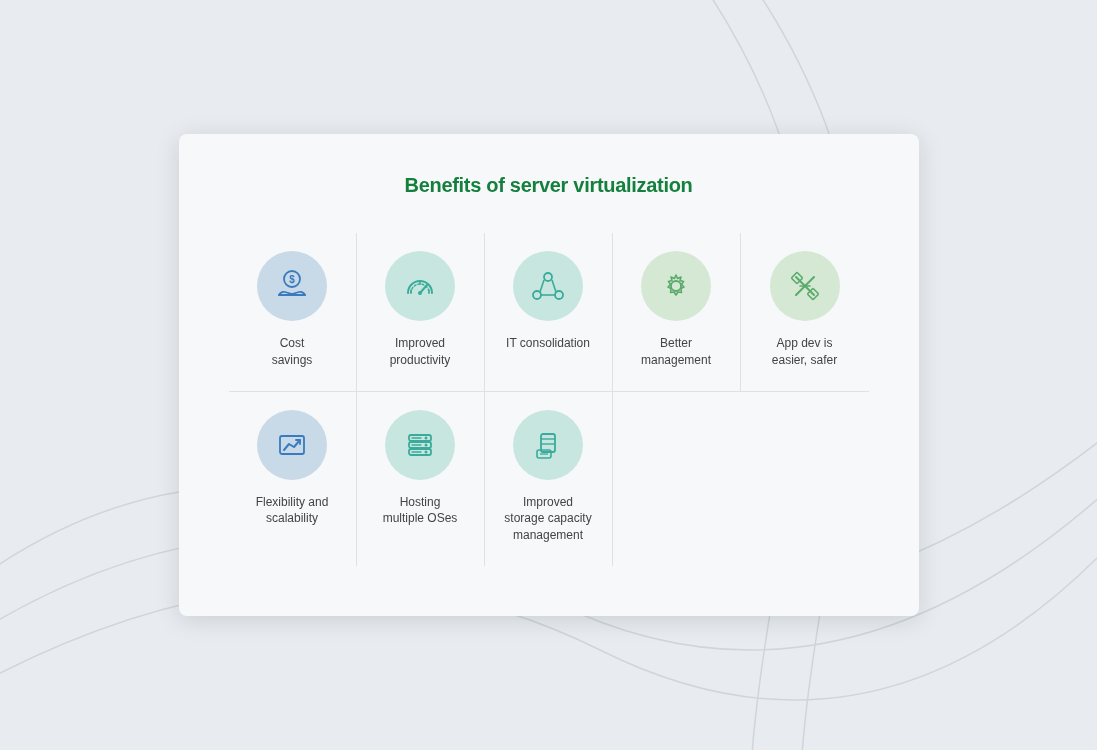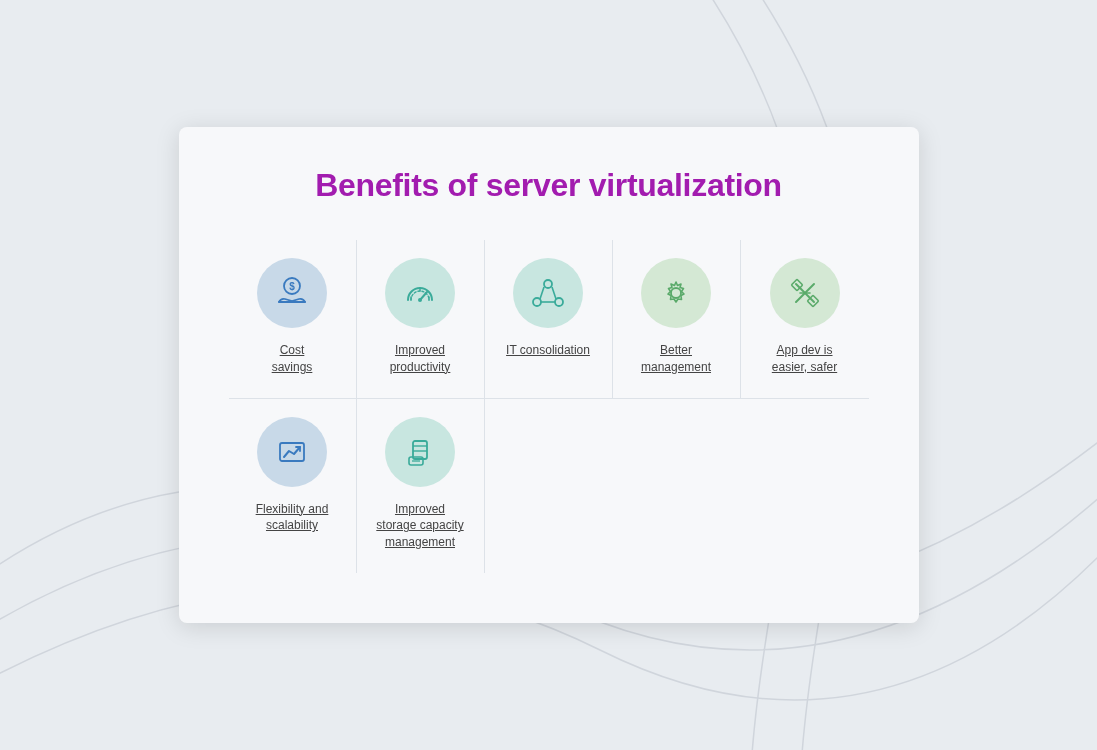--- a/index.html
+++ b/index.html
@@ -30,23 +30,23 @@
       width: 740px;
       min-height: 460px;
       padding: 40px 50px 50px;
       box-shadow: 0 4px 24px rgba(0,0,0,0.13);
       position: relative;
       z-index: 1;
     }
 
     .slide-title {
       text-align: center;
-      font-size: 32px;
+      font-size: 20px;
       font-weight: 800;
-      color: #a21caf;
+      color: #15803d;
       margin-bottom: 36px;
       letter-spacing: -0.3px;
     }
 
     .benefits-grid {
       display: grid;
       grid-template-columns: repeat(5, 1fr);
       grid-template-rows: repeat(2, auto);
       gap: 0;
     }
@@ -91,21 +91,20 @@
     .icon-circle svg {
       width: 38px;
       height: 38px;
     }
 
     .benefit-label {
       font-size: 12px;
       color: #444;
       line-height: 1.4;
       font-weight: 400;
-      text-decoration: underline;
     }
   </style>
 </head>
 <body>
 
 <svg class="bg-lines" viewBox="0 0 1097 750" xmlns="http://www.w3.org/2000/svg">
   <path d="M-50 600 Q200 400 500 550 T1150 400" fill="none" stroke="#d0d5dc" stroke-width="1.5"></path>
   <path d="M-50 650 Q250 450 550 600 T1150 450" fill="none" stroke="#d0d5dc" stroke-width="1.5"></path>
   <path d="M-50 700 Q300 500 600 650 T1150 500" fill="none" stroke="#d0d5dc" stroke-width="1.5"></path>
   <path d="M700 -20 Q850 200 800 450 T750 800" fill="none" stroke="#d0d5dc" stroke-width="1.5"></path>
@@ -186,20 +185,36 @@
       <div class="icon-circle icon-blue">
         <svg viewBox="0 0 38 38" fill="none" xmlns="http://www.w3.org/2000/svg">
           <rect x="7" y="10" width="24" height="18" rx="2" stroke="#3a7abf" stroke-width="1.8" fill="none"></rect>
           <path d="M11 24 L16 18 L21 21 L27 14" stroke="#3a7abf" stroke-width="2" stroke-linecap="round" stroke-linejoin="round" fill="none"></path>
           <polyline points="23,14 27,14 27,18" stroke="#3a7abf" stroke-width="1.8" stroke-linecap="round" stroke-linejoin="round" fill="none"></polyline>
         </svg>
       </div>
       <span class="benefit-label">Flexibility and<br>scalability</span>
     </div>
 
+    <div class="benefit-item">
+      <div class="icon-circle icon-teal">
+        <svg viewBox="0 0 38 38" fill="none" xmlns="http://www.w3.org/2000/svg">
+          <rect x="8" y="9" width="22" height="6" rx="2" stroke="#3aab9a" stroke-width="1.8" fill="none"></rect>
+          <rect x="8" y="16" width="22" height="6" rx="2" stroke="#3aab9a" stroke-width="1.8" fill="none"></rect>
+          <rect x="8" y="23" width="22" height="6" rx="2" stroke="#3aab9a" stroke-width="1.8" fill="none"></rect>
+          <circle cx="25" cy="12" r="1.5" fill="#3aab9a"></circle>
+          <circle cx="25" cy="19" r="1.5" fill="#3aab9a"></circle>
+          <circle cx="25" cy="26" r="1.5" fill="#3aab9a"></circle>
+          <line x1="11" y1="12" x2="20" y2="12" stroke="#3aab9a" stroke-width="1.4" stroke-linecap="round"></line>
+          <line x1="11" y1="19" x2="20" y2="19" stroke="#3aab9a" stroke-width="1.4" stroke-linecap="round"></line>
+          <line x1="11" y1="26" x2="20" y2="26" stroke="#3aab9a" stroke-width="1.4" stroke-linecap="round"></line>
+        </svg>
+      </div>
+      <span class="benefit-label">Hosting<br>multiple OSes</span>
+    </div>
 
     <div class="benefit-item">
       <div class="icon-circle icon-teal">
         <svg viewBox="0 0 38 38" fill="none" xmlns="http://www.w3.org/2000/svg">
           <rect x="12" y="8" width="14" height="18" rx="2" stroke="#3aab9a" stroke-width="1.8" fill="none"></rect>
           <line x1="12" y1="13" x2="26" y2="13" stroke="#3aab9a" stroke-width="1.4"></line>
           <line x1="12" y1="18" x2="26" y2="18" stroke="#3aab9a" stroke-width="1.4"></line>
           <rect x="8" y="24" width="14" height="8" rx="2" stroke="#3aab9a" stroke-width="1.6" fill="none"></rect>
           <line x1="11" y1="28" x2="19" y2="28" stroke="#3aab9a" stroke-width="1.3"></line>
         </svg>

